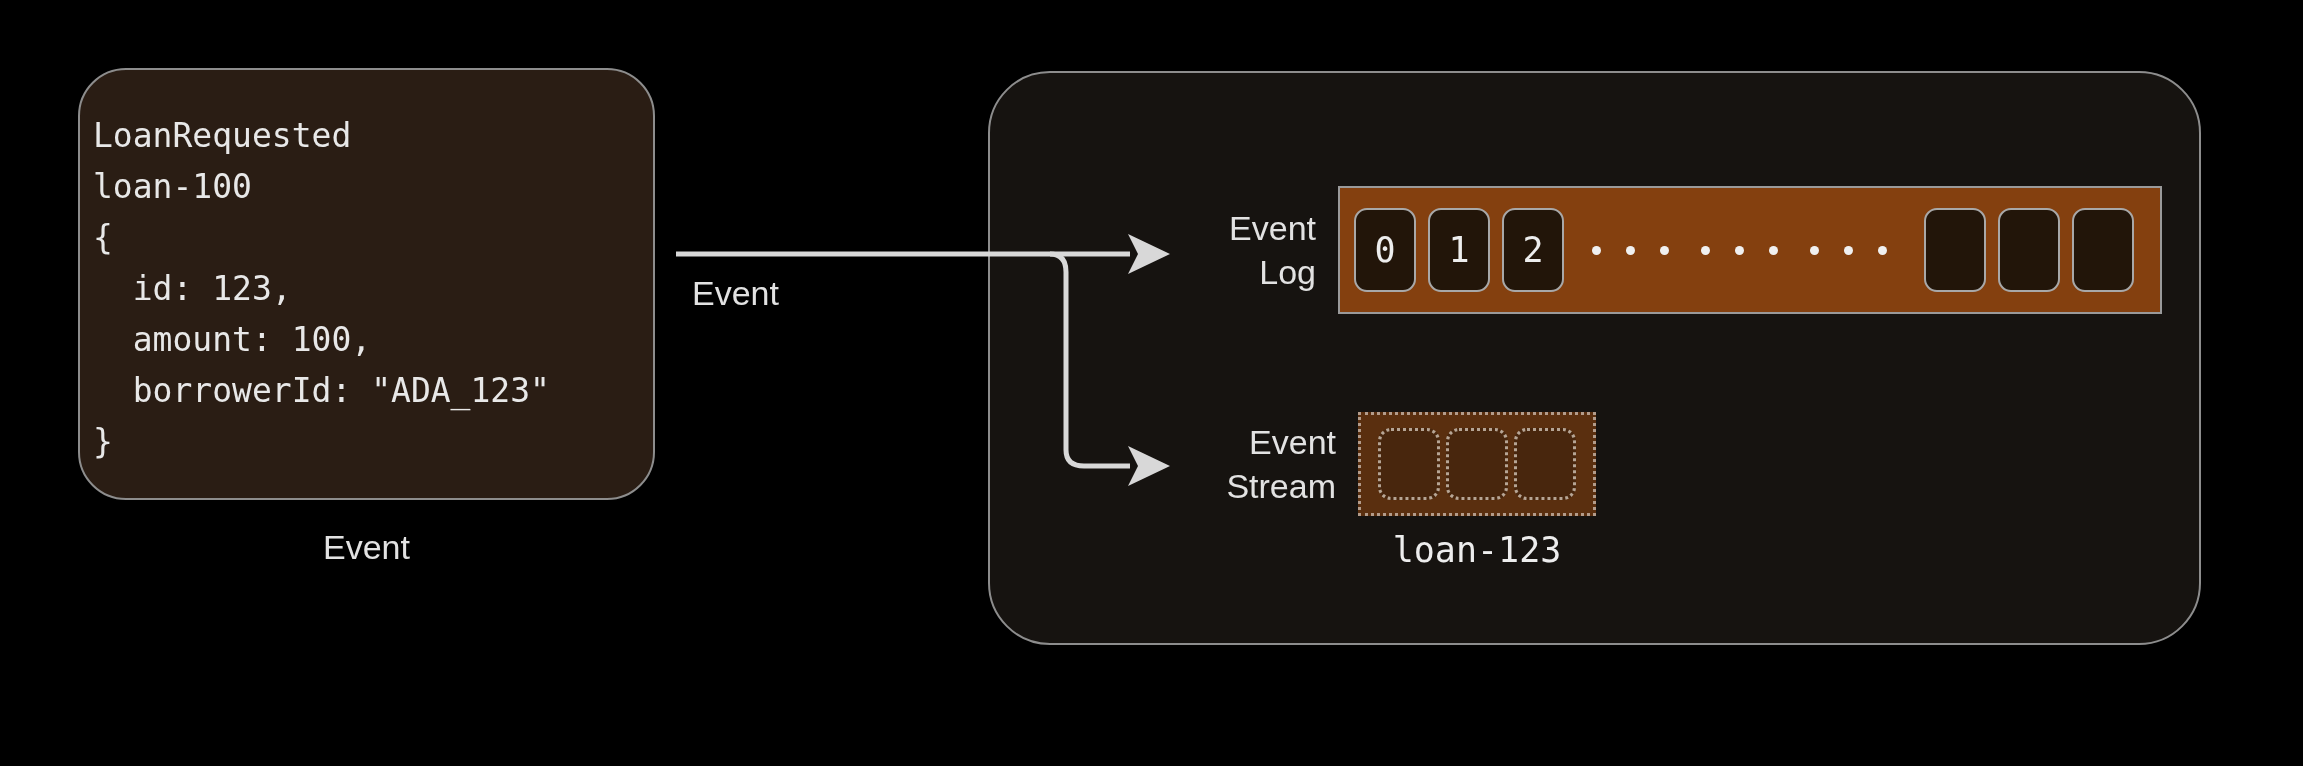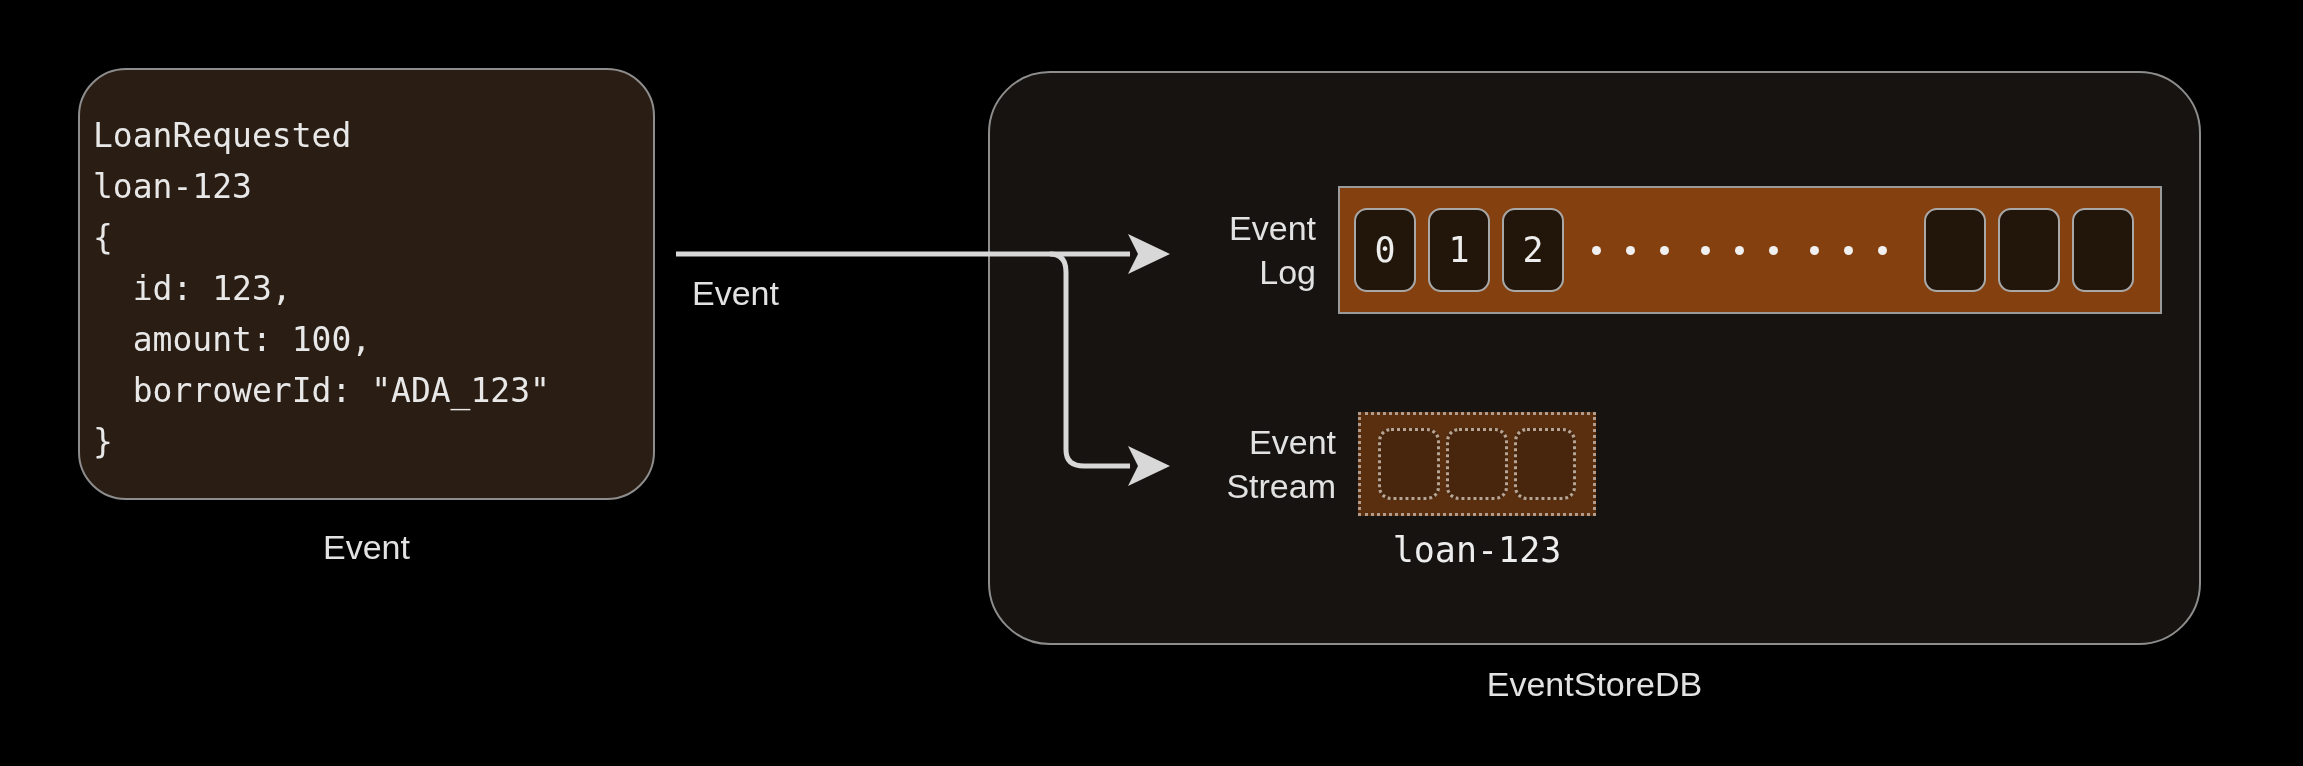--- a/index.html
+++ b/index.html
@@ -196,30 +196,29 @@
     color: #ededed;
   }
 </style>
 </head>
 <body>
 
 <div id="stage">
 
   <div id="event-card"></div>
   <div id="event-code">LoanRequested
-loan-123
+loan-100
 {
   id: 123,
   amount: 100,
   borrowerId: "ADA_123"
 }</div>
   <div id="event-card-label">Event</div>
 
   <div id="store-container"></div>
-  <div id="store-label">EventStoreDB</div>
 
   <svg id="connectors" viewBox="0 0 2303 766" xmlns="http://www.w3.org/2000/svg">
 
     <path d="M 676 254 L 1050 254" stroke="#d8d8d8" stroke-width="5" fill="none"></path>
 
     <path d="M 1050 254 Q 1066 254 1066 272 L 1066 450 Q 1066 466 1084 466 L 1130 466" stroke="#d8d8d8" stroke-width="5" fill="none"></path>
 
     <path d="M 1050 254 L 1130 254" stroke="#d8d8d8" stroke-width="5" fill="none"></path>
 
     <polygon points="1128,234 1170,254 1128,274 1138,254" fill="#d8d8d8"></polygon>

